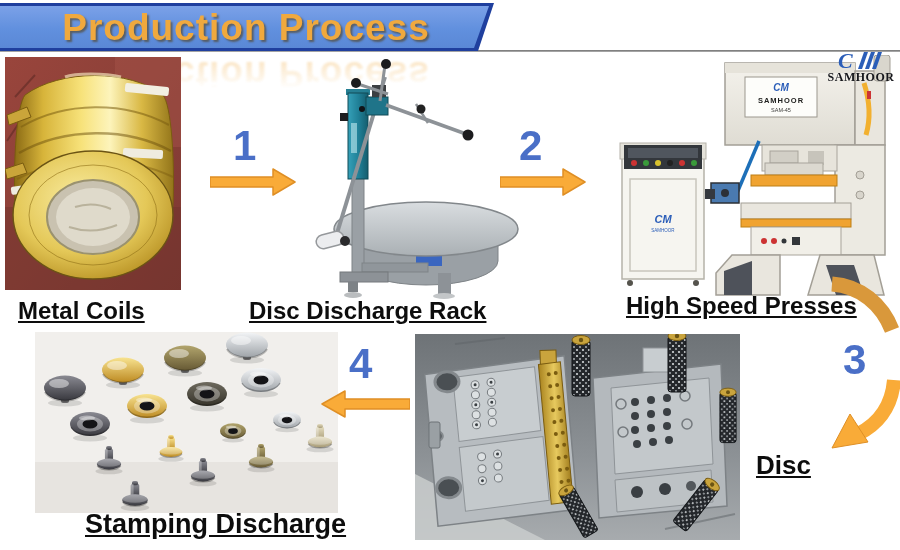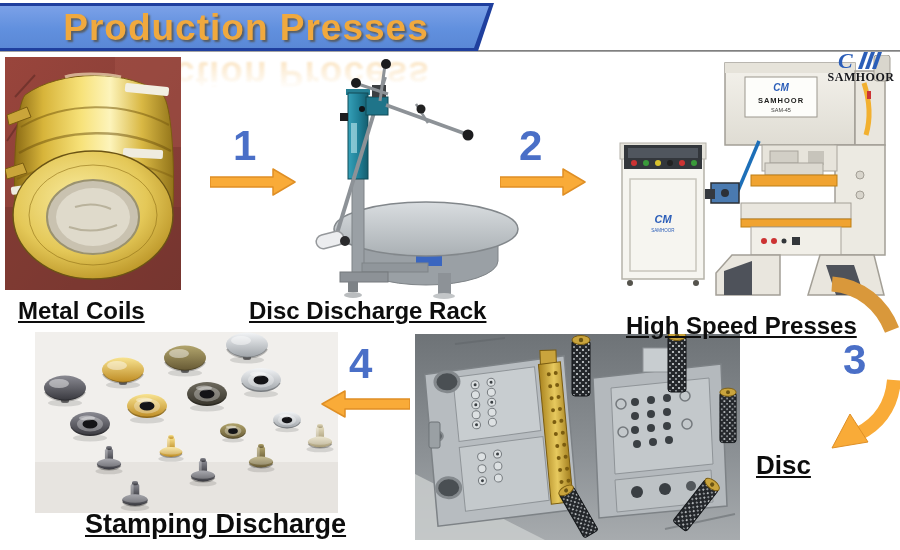--- a/index.html
+++ b/index.html
@@ -23,21 +23,21 @@
     color:#f0a93e;transform:scaleY(-1);opacity:.32;filter:blur(1px);
     -webkit-mask-image:linear-gradient(to bottom,rgba(0,0,0,0) 15%,rgba(0,0,0,.9) 80%);
     mask-image:linear-gradient(to bottom,rgba(0,0,0,0) 15%,rgba(0,0,0,.9) 80%);}
   
   .photo{position:absolute;z-index:2;}
   .photo svg{display:block;}
   
   .station-label{position:absolute;z-index:4;font-weight:bold;color:#0d0d0d;white-space:nowrap;text-decoration:underline;}
   .lbl-coils{left:18px;top:297px;font-size:24px;}
   .lbl-rack{left:249px;top:297px;font-size:24px;}
-  .lbl-press{left:626px;top:312px;font-size:24px;}
+  .lbl-press{left:626px;top:292px;font-size:24px;}
   .lbl-mould{left:756px;top:450px;font-size:26px;}
   .lbl-stamp{left:85px;top:509px;font-size:27px;}
   
   .flow-num{position:absolute;z-index:4;color:#4a6fc7;font-weight:bold;font-size:42px;}
   .n1{left:233px;top:122px;} .n2{left:519px;top:122px;}
   .n3{left:843px;top:336px;} .n4{left:349px;top:340px;}
   .flow-arrow{position:absolute;z-index:4;}
   .a1{left:210px;top:167px;} .a2{left:500px;top:167px;}
   .a4{left:320px;top:389px;} .a3{left:830px;top:276px;}
   
@@ -48,21 +48,21 @@
 </style>
 </head>
 <body>
 
 <div class="canvas">
 
   <div class="divider"></div>
 
   <div class="banner-border"></div>
   <div class="banner-fill"></div>
-  <div class="page-title">Production Presses</div>
+  <div class="page-title">Production Process</div>
   <div class="title-reflection">Production Process</div>
 
   <div class="photo" style="left:5px;top:57px;">
     <svg width="176" height="233" viewBox="0 0 176 233">
       <defs>
         <linearGradient id="coilBody" x1="0" y1="0" x2="1" y2="0">
           <stop offset="0" stop-color="#8a6a14"></stop>
             <stop offset=".18" stop-color="#d7b43a"></stop>
           <stop offset=".42" stop-color="#f7e27a"></stop>
             <stop offset=".6" stop-color="#fdf4bb"></stop>

